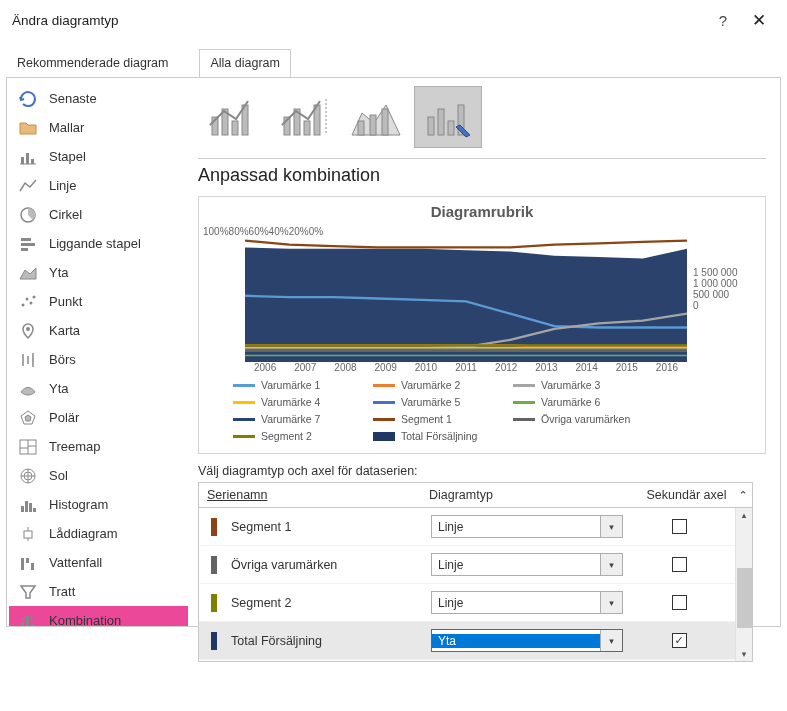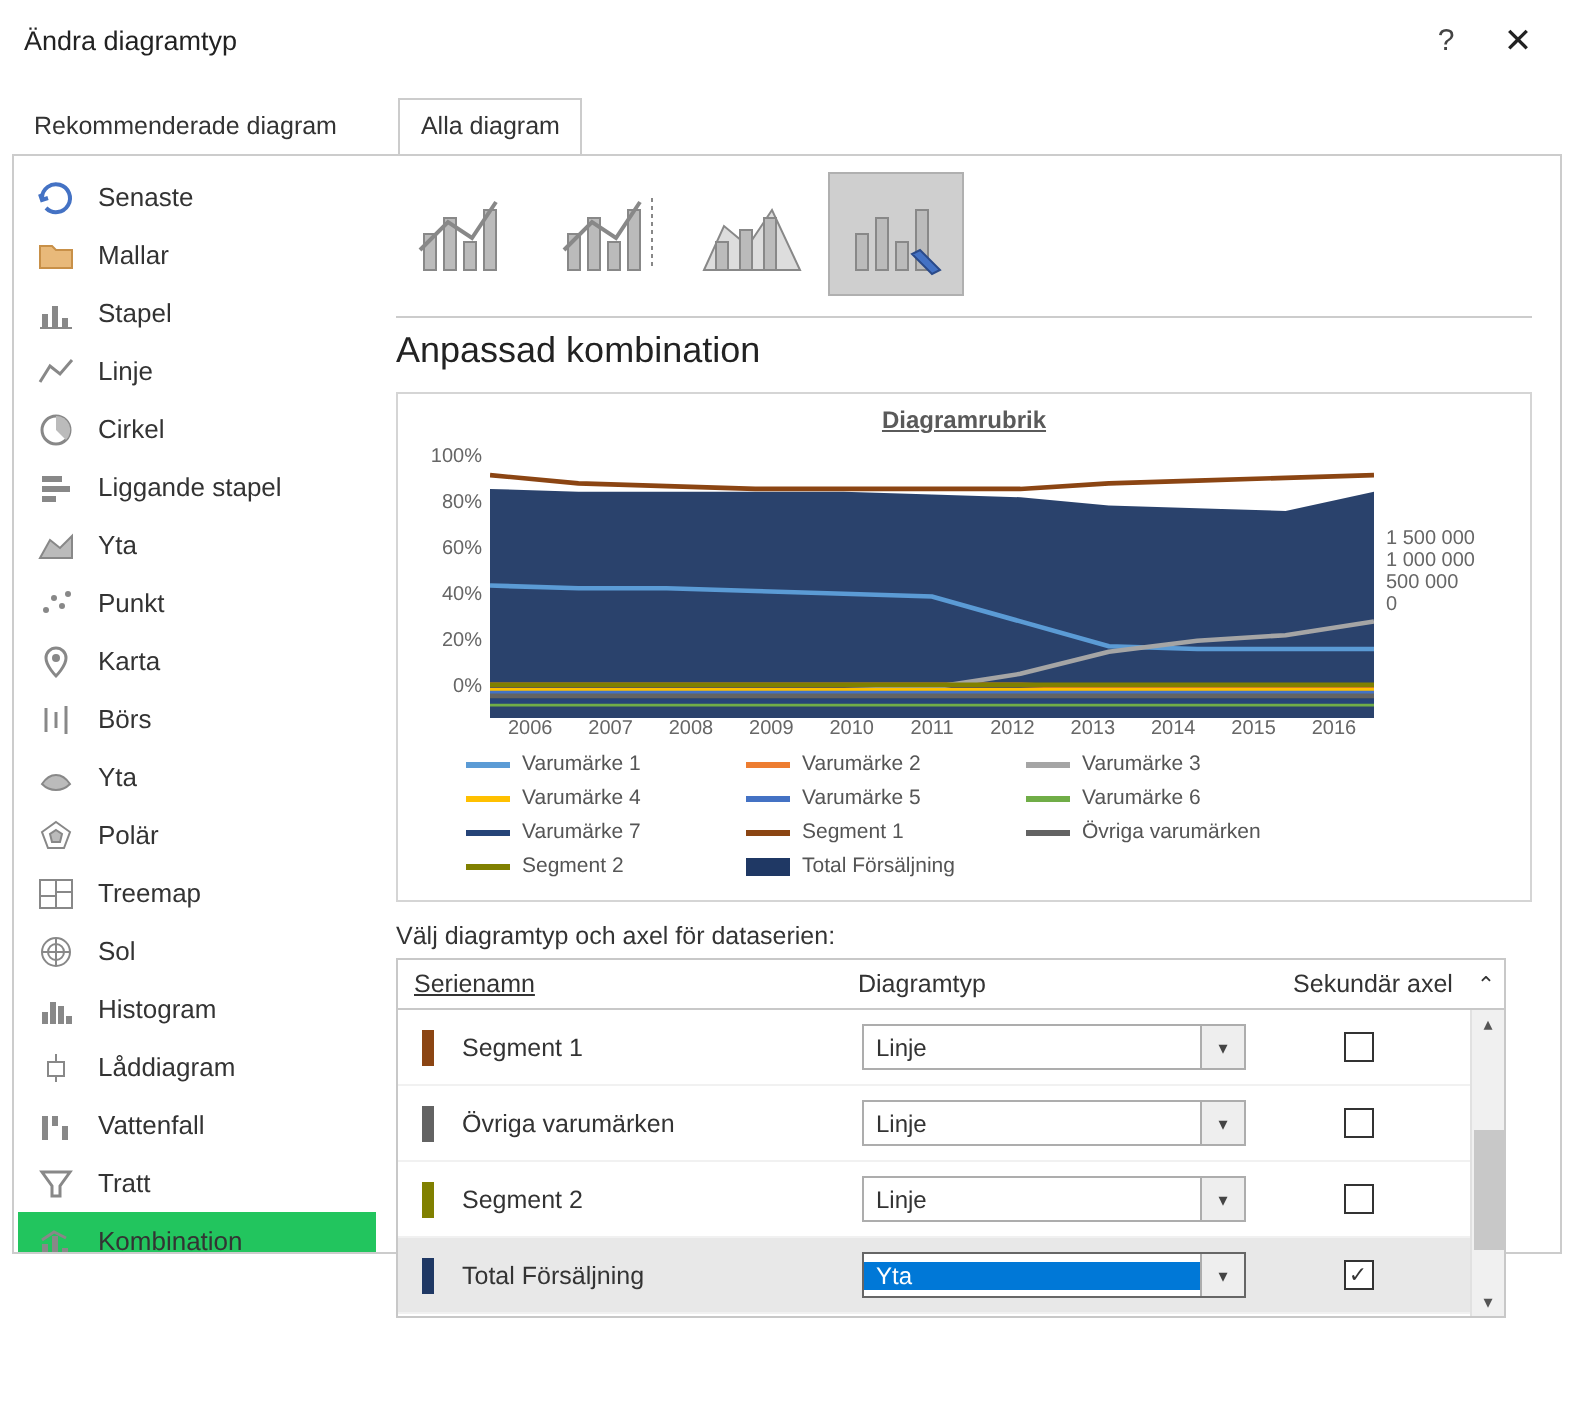--- a/index.html
+++ b/index.html
@@ -11,39 +11,39 @@
 .titlebar-close { width: 32px; text-align: center; font-size: 17px; color: #222; cursor: pointer; margin-left: 8px; }
 
 .tabs { display: flex; padding: 10px 6px 0 6px; font-size: 12.5px; gap: 20px; }
 .tab { padding: 6px 10px 7px 10px; border: 1px solid transparent; border-bottom: none; cursor: pointer; color: #333; }
 .tab.active { border-color: #ccc; background: #fff; position: relative; z-index: 2; }
 
 .panel { border: 1px solid #ccc; margin: 0 6px 6px 6px; height: 550px; position: relative; display: flex; }
 
 .sidebar { width: 183px; padding: 6px 2px; overflow: hidden; }
 .side-item { display: flex; align-items: center; height: 29px; padding: 0 8px; font-size: 13px; color: #333; cursor: pointer; }
-.side-item.selected { background: #22c55e; }
+.side-item.selected { background: #ec4899; }
 .side-icon { width: 22px; height: 20px; display: inline-flex; align-items: center; justify-content: center; margin-right: 10px; color: #7a7a7a; }
 .side-icon svg { width: 20px; height: 18px; }
 
 .content { flex: 1; padding: 8px 14px 8px 8px; position: relative; }
 
 .subtype-row { display: flex; gap: 4px; margin-bottom: 10px; }
 .subtype { width: 68px; height: 62px; border: 1px solid transparent; display: flex; align-items: center; justify-content: center; cursor: pointer; }
 .subtype.selected { background: #cfcfcf; border-color: #b0b0b0; }
 .subtype svg { width: 52px; height: 44px; }
 
 .divider { border-top: 1px solid #ccc; margin-bottom: 6px; }
 
 .section-title { font-size: 18px; font-weight: 400; color: #222; margin-bottom: 10px; }
 
 .chart-box { border: 1px solid #d5d5d5; padding: 6px 4px 6px 4px; margin-bottom: 10px; }
-.chart-title { text-align: center; font-size: 12px; font-weight: 600; color: #5a5a5a; margin-bottom: 4px; text-decoration: underline; }
+.chart-title { text-align: center; font-size: 15px; font-weight: 600; color: #5a5a5a; margin-bottom: 4px; }
 .chart-plot { position: relative; height: 138px; display: flex; }
-.y-left { width: 42px; display: flex; flex-direction: column; justify-content: space-between; font-size: 10px; color: #666; text-align: right; padding-right: 4px; padding-top:2px;padding-bottom:10px; }
+.y-left { width: 42px; display: flex; justify-content: space-between; font-size: 10px; color: #666; text-align: right; padding-right: 4px; padding-top:2px;padding-bottom:10px; }
 .y-right { width: 74px; display: flex; flex-direction: column; justify-content: center; font-size: 10px; color: #666; text-align: left; padding-left: 6px; padding-top:2px;padding-bottom:10px;}
 .plot-area { flex: 1; position: relative; }
 .plot-area svg { width: 100%; height: 100%; }
 .x-labels { display: flex; font-size: 10px; color: #666; margin-left: 42px; margin-right: 74px; }
 .x-labels span { flex: 1; text-align: center; }
 
 .legend { display: flex; flex-wrap: wrap; margin: 6px 10px 0 30px; font-size: 10.5px; color: #555; }
 .legend-item { display: flex; align-items: center; width: 140px; margin-bottom: 5px; }
 .legend-swatch { width: 22px; height: 3px; margin-right: 6px; }
 .legend-swatch.block { height: 9px; }

